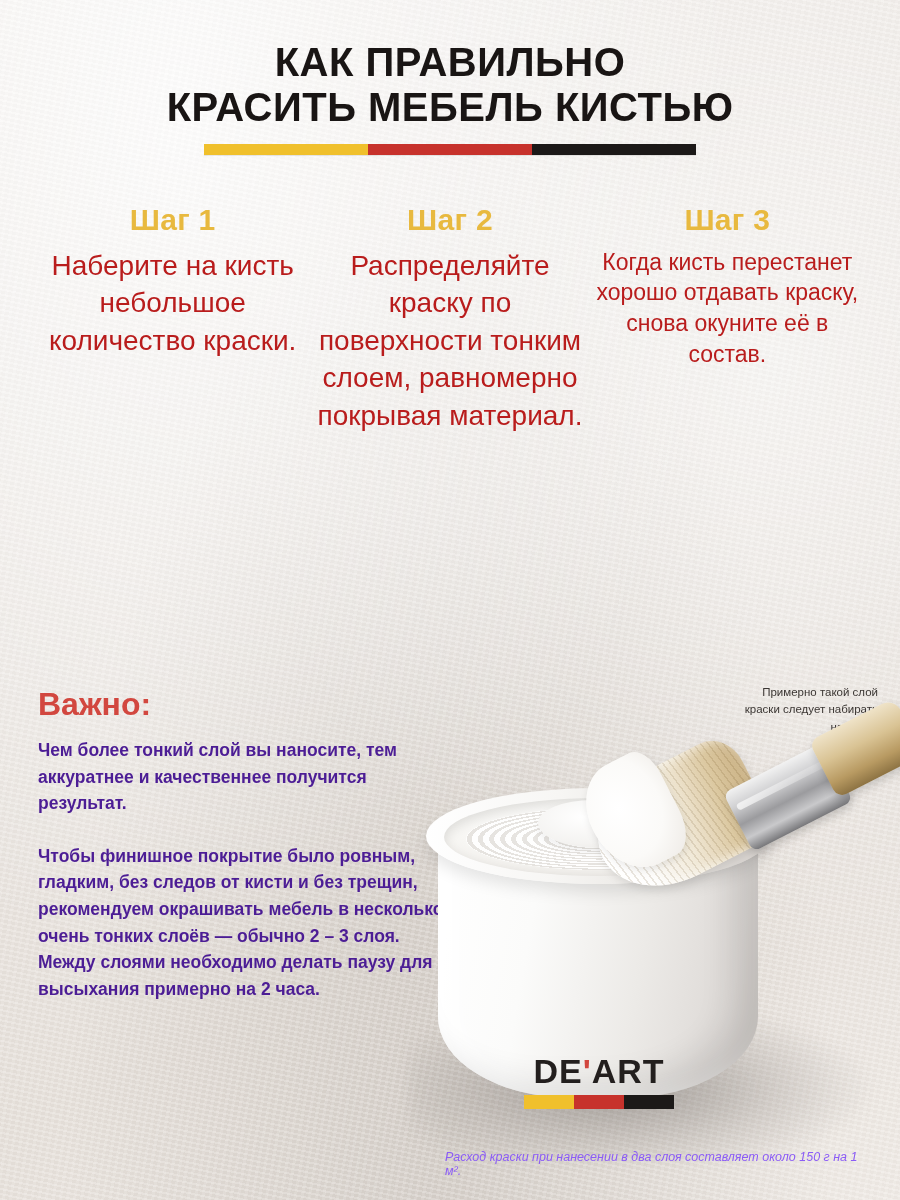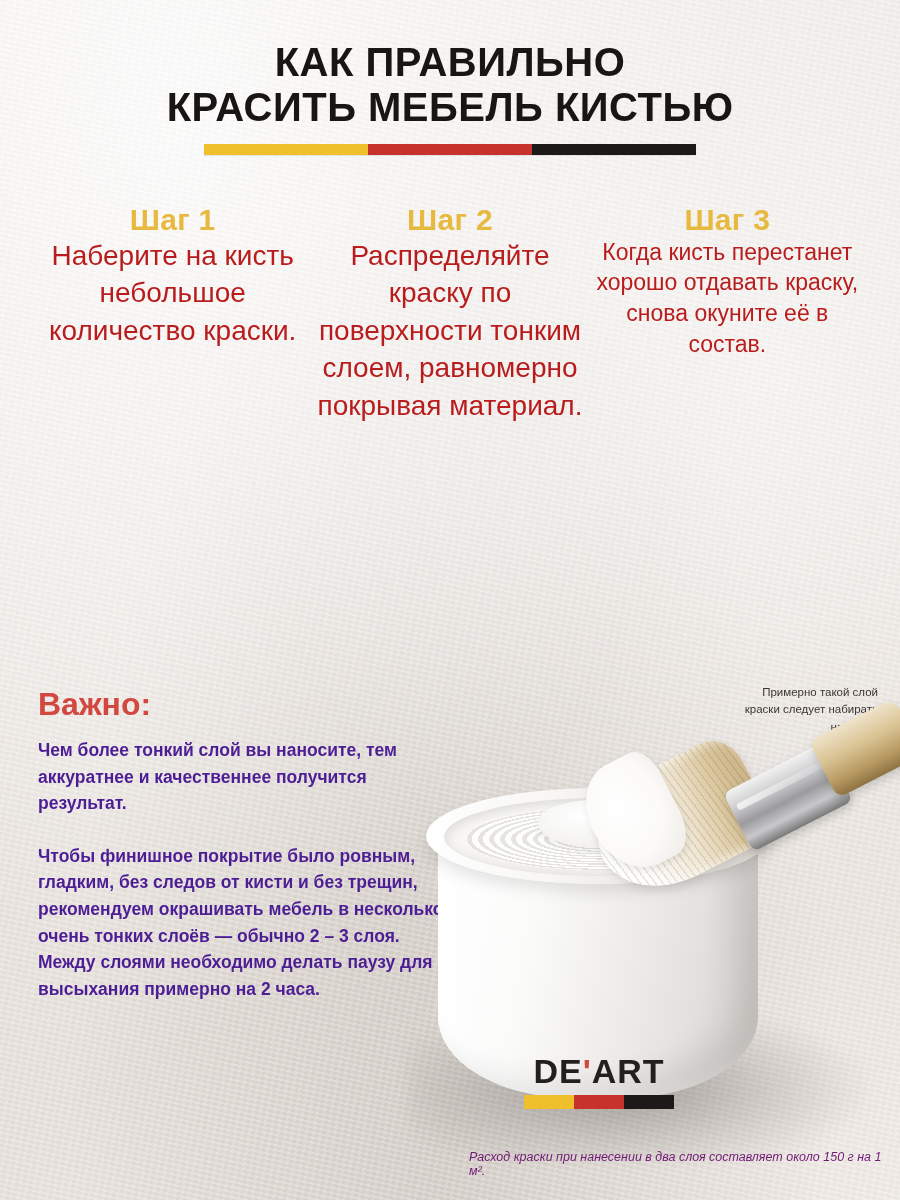--- a/index.html
+++ b/index.html
@@ -57,20 +57,21 @@
     display: flex;
     margin-top: 48px;
     padding: 0 34px;
     align-items: flex-start;
   }
   .step { flex: 1; text-align: center; padding: 0 6px; }
   .step-title {
     font-weight: bold;
     font-size: 30px;
     color: #e8b93f;
+    margin-bottom: 10px;
     letter-spacing: .3px;
   }
   .step-text {
     font-size: 29px;
     line-height: 1.34;
     color: #b91c1c;
   }
   .step-1 .step-text { font-size: 28px; }
   .step-2 .step-text { font-size: 28px; }
   .step-3 .step-text { font-size: 23px; }
@@ -104,26 +105,26 @@
     width: 140px;
     text-align: right;
     font-size: 11.5px;
     line-height: 1.5;
     color: #3b3633;
   }
 
   
   .footer-note {
     position: absolute;
-    left: 469px;
+    left: 445px;
     bottom: 22px;
     width: 430px;
     font-size: 12.5px;
     font-style: italic;
-    color: #701a75;
+    color: #8b5cf6;
   }
 
   
   .photo {
     position: absolute;
     left: 398px;
     top: 700px;
     width: 502px;
     height: 478px;
   }

